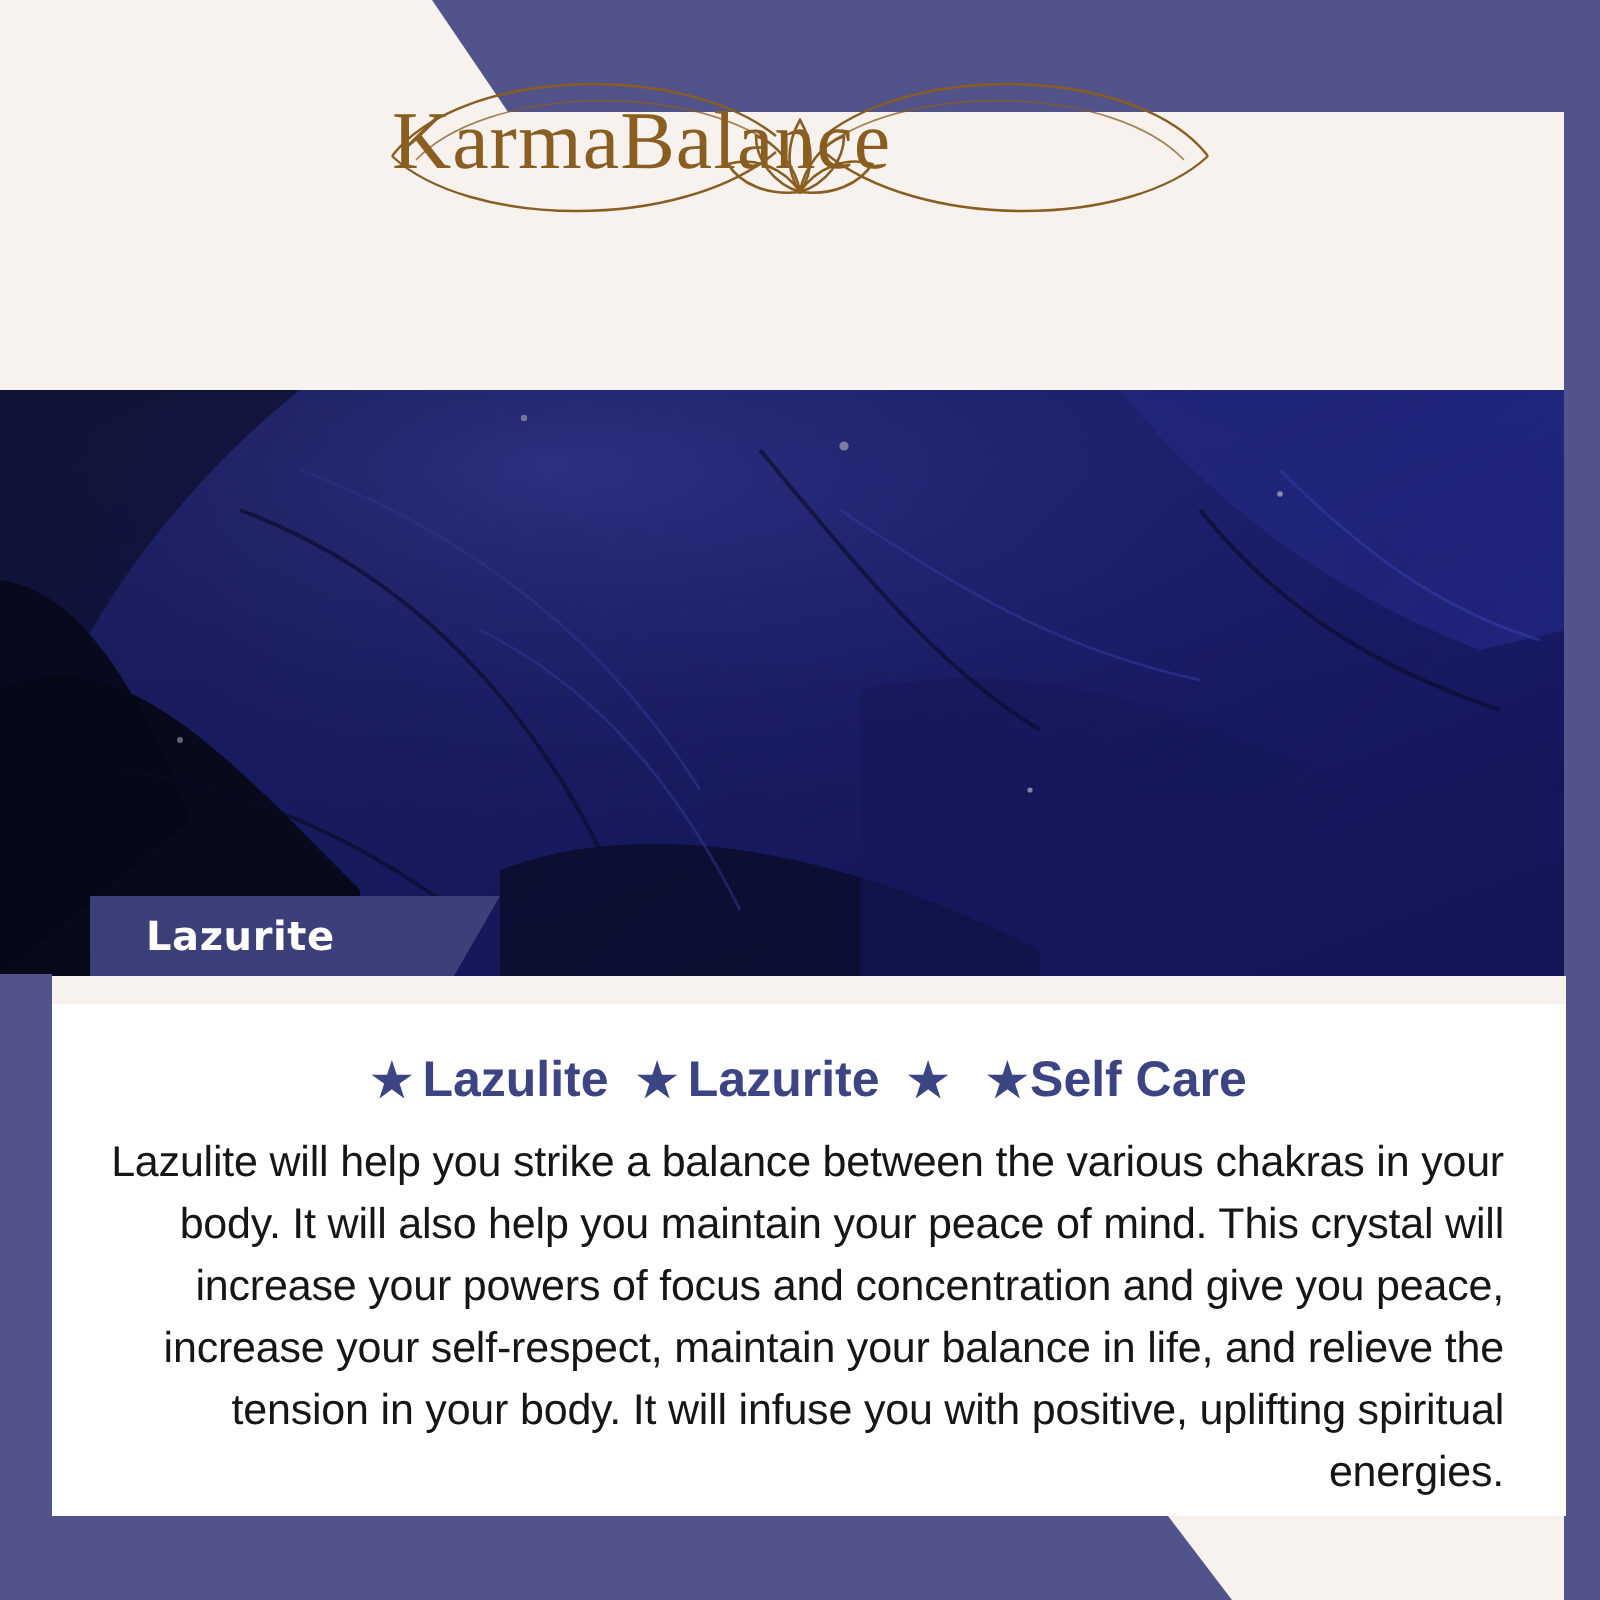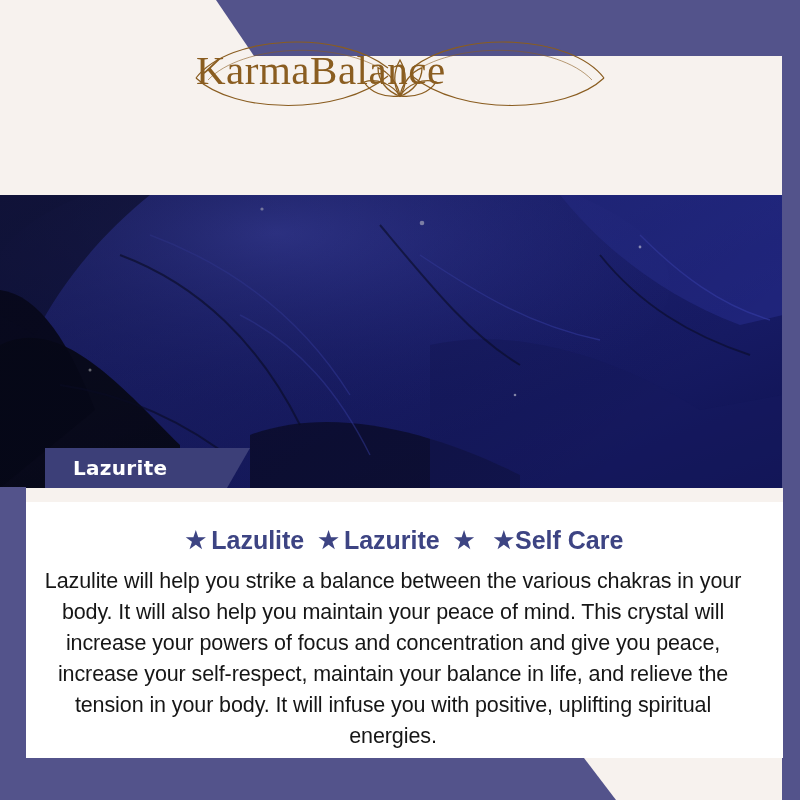--- a/index.html
+++ b/index.html
@@ -211,21 +211,21 @@
   .body-copy {
     position: absolute;
     top: 566px;
     left: 34px;
     width: 718px;
     z-index: 6;
     font-family: "Liberation Sans Narrow", "Liberation Sans", sans-serif;
     font-size: 21.5px;
     line-height: 31px;
     color: #161616;
-    text-align: center;
+    text-align: right;
     letter-spacing: -0.1px;
   }
 </style>
 </head>
 <body>
 
 <div id="card">
 
   <div class="navy-top"></div>
   <div class="navy-right"></div>

